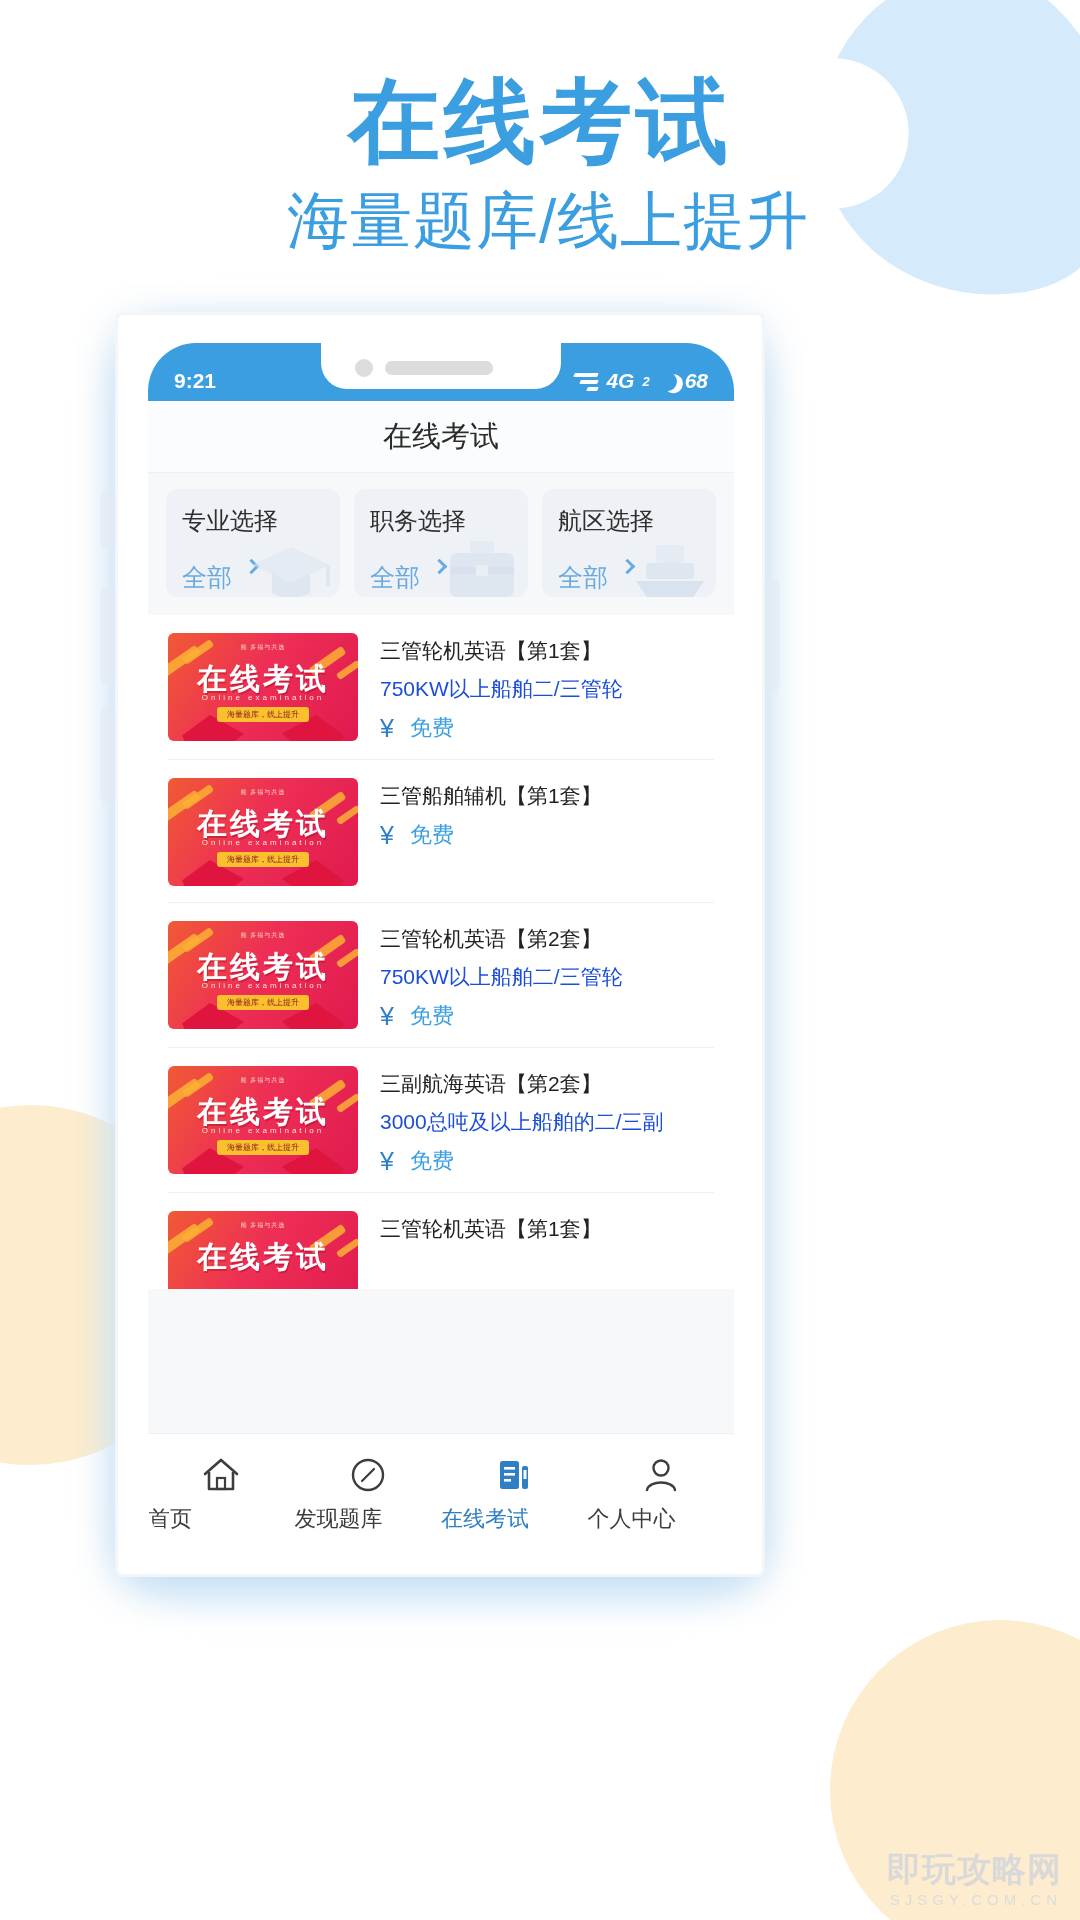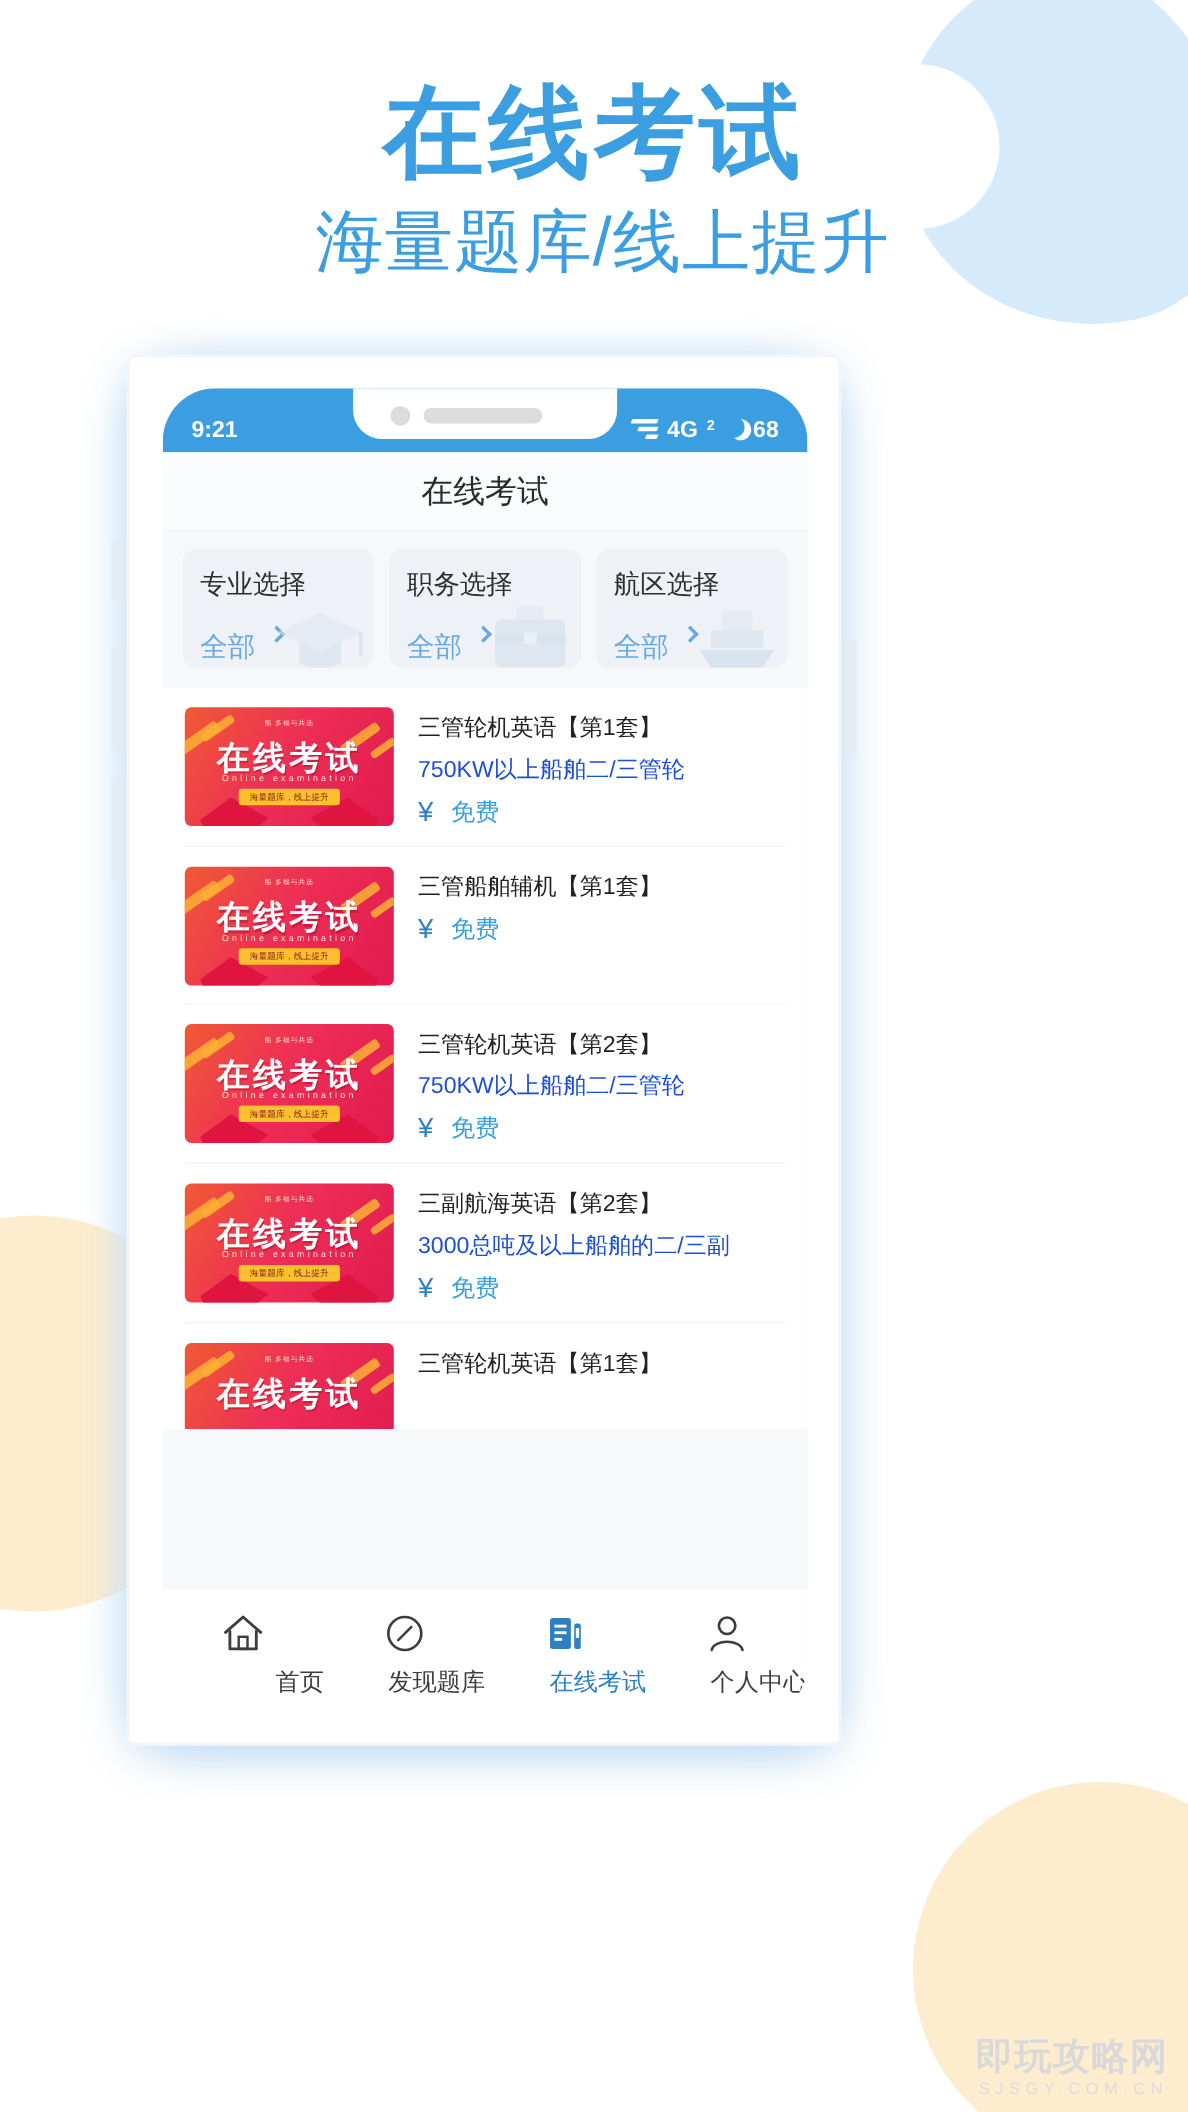--- a/index.html
+++ b/index.html
@@ -39,21 +39,21 @@
   .subhead{
     margin-top:14px; font-size:62px; line-height:1.15; color:#3a9ee0; letter-spacing:1px;padding-left:16px;
   }
 
   
   .phone-glow{
     position:absolute; left:105px; top:315px; width:670px; height:1290px;
     border-radius:80px; background:#dff0fc; filter:blur(16px); z-index:3;
   }
   .phone{
-    position:absolute; left:115px; top:322px; width:650px; height:1265px;
+    position:absolute; left:115px; top:312px; width:650px; height:1265px;
     background:#ffffff; border-radius:8px; z-index:4;
     box-shadow:0 10px 40px rgba(80,140,190,.18);
     border:3px solid #f2f6f9;
   }
   
   .btn-side{ position:absolute; background:#eef4f8; border-radius:6px; z-index:3;}
   .btn-left-1{ left:100px; top:490px; width:14px; height:58px; }
   .btn-left-2{ left:100px; top:588px; width:14px; height:96px; }
   .btn-left-3{ left:100px; top:706px; width:14px; height:96px; }
   .btn-right-1{ left:766px; top:580px; width:14px; height:110px; }
@@ -72,21 +72,21 @@
   }
   .notch-dot{ position:absolute; left:34px; top:16px; width:18px; height:18px; border-radius:50%; background:#dcdcdc;}
   .notch-bar{ position:absolute; left:64px; top:18px; width:108px; height:14px; border-radius:7px; background:#dcdcdc;}
 
   
   .statusbar{
     position:relative; height:58px; background:#3a9ee0; color:#ffffff;
     display:flex; align-items:flex-end; justify-content:space-between;
     padding:0 26px 8px 26px; font-size:21px; font-weight:bold; z-index:10;
   }
-  .status-right{ display:flex; gap:8px; font-size:21px; }
+  .status-right{ display:flex; align-items:center; gap:8px; font-size:21px;font-style:italic; }
   .sig{ display:inline-block; width:26px; height:20px; position:relative; }
   .sig span{ position:absolute; right:0; height:4px; background:#fff; border-radius:1px;}
   .sig span:nth-child(1){ top:2px; width:24px; transform:skewX(-22deg);}
   .sig span:nth-child(2){ top:9px; width:18px; transform:skewX(-22deg);}
   .sig span:nth-child(3){ top:16px; width:11px; transform:skewX(-22deg);}
   .moon{ display:inline-block; width:19px; height:19px; border-radius:50%;
          box-shadow:5px 4px 0 0 #ffffff; transform:rotate(-18deg); }
   .net-sub{ font-size:13px; vertical-align:sub; }
 
   
@@ -132,21 +132,21 @@
   .meta .t{ font-size:21px; color:#222; white-space:nowrap; }
   .meta .d{ margin-top:10px; font-size:21px; color:#1d4ed8; white-space:nowrap; }
   .meta .p{ margin-top:10px; font-size:22px; color:#3a9ee0; display:flex; align-items:center; gap:16px;}
   .yen{ font-size:25px; color:#2f7fc4; }
 
   
   .tabbar{
     position:absolute; left:0; bottom:0; width:586px; height:118px; background:#ffffff;
     border-top:1px solid #eef1f4; display:flex; align-items:center;
   }
-  .tab{ flex:1; text-align:right; color:#3d3d3d; font-size:22px; }
+  .tab{ flex:1; text-align:left; color:#3d3d3d; font-size:22px; }
   .tab .ic{ height:46px; display:flex; align-items:center; justify-content:center; margin-bottom:6px;}
   .tab.active{ color:#2f7fc4; }
 
   
   .watermark{ position:absolute; right:18px; bottom:12px; z-index:20; text-align:right; }
   .wm-main{ font-size:34px; font-weight:bold; color:#d9d9d9; letter-spacing:1px; }
   .wm-sub{ font-size:15px; color:#dcdcdc; letter-spacing:5px; margin-top:-2px;}
 </style>
 </head>
 <body>

